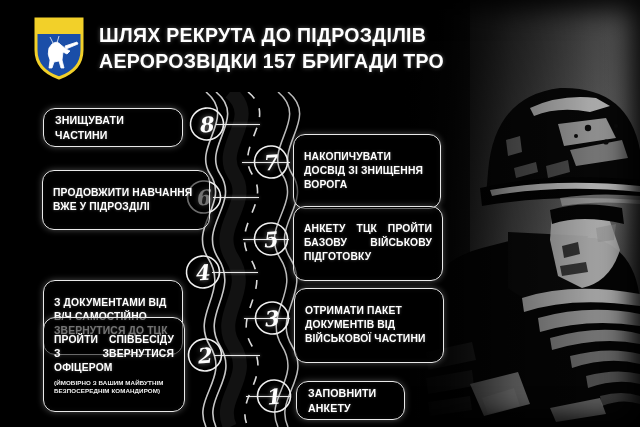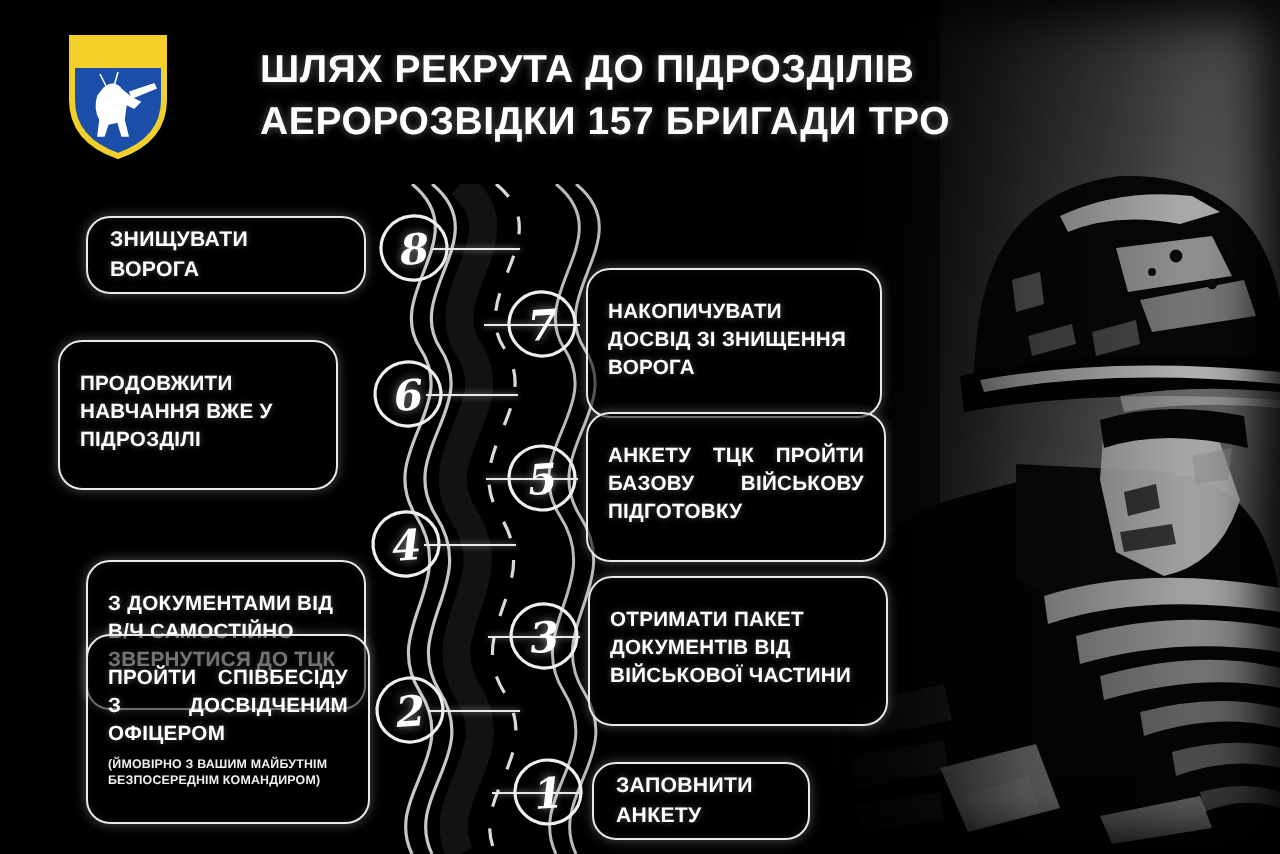--- a/index.html
+++ b/index.html
@@ -72,21 +72,20 @@
     gap: 5px;
   }
   .title-line {
     color: #ffffff;
     font-size: 19.5px;
     font-weight: bold;
     letter-spacing: 0.3px;
     line-height: 1.04;
     text-shadow: 0 0 4px rgba(255,255,255,0.35);
     white-space: nowrap;
-    margin-left: 31px;
   }
 
   
   .road-svg {
     position: absolute;
     left: 186px;
     top: 92px;
     width: 130px;
     height: 335px;
     z-index: 2;
@@ -261,42 +260,42 @@
   <div class="steps-layer">
 
     <div class="connector" style="left:216px; top:124px; width:44px;"></div>
     <div class="step-circle" style="left:188px; top:105px;">
       <svg viewBox="0 0 38 38">
         <ellipse cx="19" cy="19" rx="16.5" ry="16" fill="none" stroke="#efefef" stroke-width="1.6" transform="rotate(-6 19 19)"></ellipse>
       </svg>
       <span class="step-num">8</span>
     </div>
     <div class="label-box one-line" style="left:43px; top:108px; width:140px;">
-      <div class="label-text">ЗНИЩУВАТИ ВОРОГА</div>
+      <div class="label-text">ЗНИЩУВАТИ ЧАСТИНИ</div>
     </div>
 
     <div class="connector" style="left:242px; top:162px; width:48px;"></div>
     <div class="step-circle" style="left:252px; top:143px;">
       <svg viewBox="0 0 38 38">
         <ellipse cx="19" cy="19" rx="16.5" ry="16" fill="none" stroke="#efefef" stroke-width="1.6" transform="rotate(5 19 19)"></ellipse>
       </svg>
       <span class="step-num">7</span>
     </div>
     <div class="label-box" style="left:293px; top:134px; width:148px;">
       <div class="label-text">НАКОПИЧУВАТИ ДОСВІД ЗІ ЗНИЩЕННЯ ВОРОГА</div>
     </div>
 
     <div class="connector" style="left:213px; top:197px; width:46px;"></div>
     <div class="step-circle" style="left:185px; top:178px;">
       <svg viewBox="0 0 38 38">
         <ellipse cx="19" cy="19" rx="16.5" ry="16" fill="none" stroke="#efefef" stroke-width="1.6" transform="rotate(-5 19 19)"></ellipse>
       </svg>
       <span class="step-num">6</span>
     </div>
-    <div class="label-box" style="left:29px; top:170px; width:140px;">
+    <div class="label-box" style="left:42px; top:170px; width:168px;">
       <div class="label-text">ПРОДОВЖИТИ НАВЧАННЯ ВЖЕ У ПІДРОЗДІЛІ</div>
     </div>
 
     <div class="connector" style="left:243px; top:239px; width:46px;"></div>
     <div class="step-circle" style="left:252px; top:220px;">
       <svg viewBox="0 0 38 38">
         <ellipse cx="19" cy="19" rx="16.5" ry="16" fill="none" stroke="#efefef" stroke-width="1.6" transform="rotate(4 19 19)"></ellipse>
       </svg>
       <span class="step-num">5</span>
     </div>
@@ -327,21 +326,21 @@
     </div>
 
     <div class="connector" style="left:214px; top:355px; width:46px;"></div>
     <div class="step-circle" style="left:186px; top:336px;">
       <svg viewBox="0 0 38 38">
         <ellipse cx="19" cy="19" rx="16.5" ry="16" fill="none" stroke="#efefef" stroke-width="1.6" transform="rotate(-7 19 19)"></ellipse>
       </svg>
       <span class="step-num">2</span>
     </div>
     <div class="label-box" style="left:43px; top:317px; width:142px;">
-      <div class="label-text justify">ПРОЙТИ СПІВБЕСІДУ З ДОСВІДЧЕНИМ ОФІЦЕРОМ</div>
+      <div class="label-text justify">ПРОЙТИ СПІВБЕСІДУ З ЗВЕРНУТИСЯ ОФІЦЕРОМ</div>
       <span class="label-sub">(ЙМОВІРНО З ВАШИМ МАЙБУТНІМ БЕЗПОСЕРЕДНІМ КОМАНДИРОМ)</span>
     </div>
 
     <div class="connector" style="left:246px; top:396px; width:44px;"></div>
     <div class="step-circle" style="left:255px; top:377px;">
       <svg viewBox="0 0 38 38">
         <ellipse cx="19" cy="19" rx="16.5" ry="16" fill="none" stroke="#efefef" stroke-width="1.6" transform="rotate(3 19 19)"></ellipse>
       </svg>
       <span class="step-num">1</span>
     </div>

